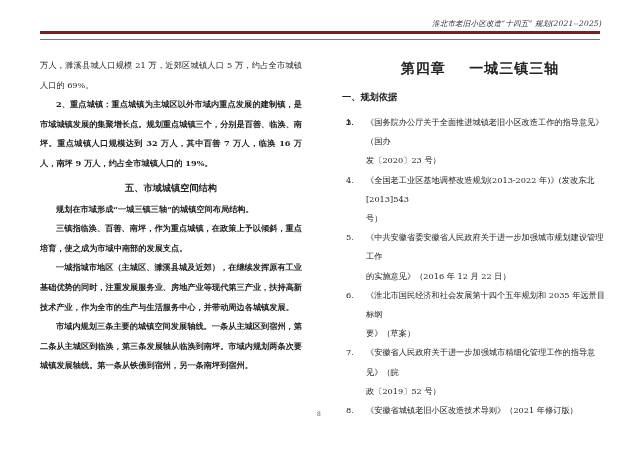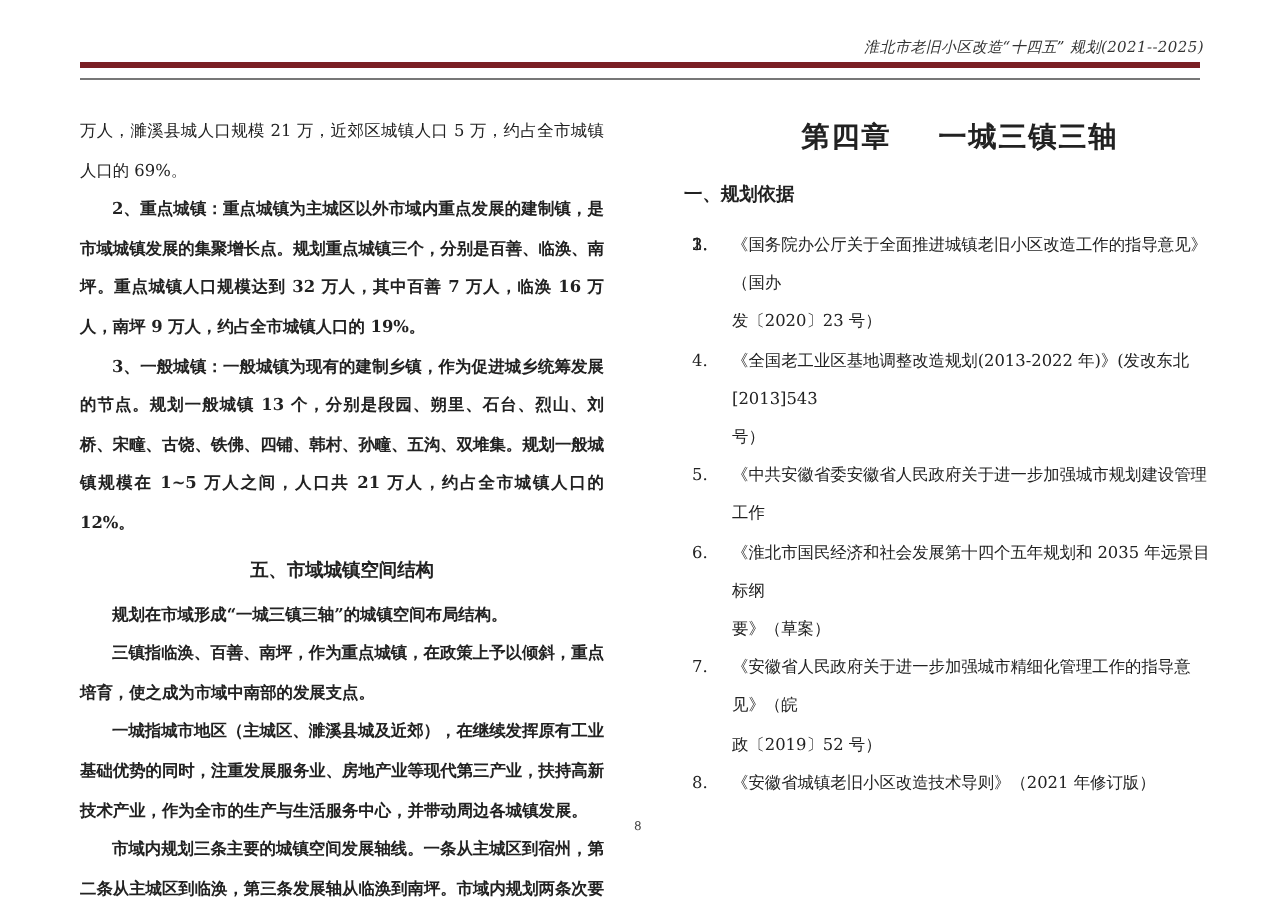--- a/index.html
+++ b/index.html
@@ -27,37 +27,36 @@
 
 <div>
   <div class="header-title">淮北市老旧小区改造“十四五” 规划(2021--2025)</div>
   <div class="rule-thick"></div>
   <div class="rule-thin"></div>
 </div>
 
 <div class="col-left">
   <p>万人，濉溪县城人口规模 21 万，近郊区城镇人口 5 万，约占全市城镇人口的 69%。</p>
   <p class="ind">2、重点城镇：重点城镇为主城区以外市域内重点发展的建制镇，是市域城镇发展的集聚增长点。规划重点城镇三个，分别是百善、临涣、南坪。重点城镇人口规模达到 32 万人，其中百善 7 万人，临涣 16 万人，南坪 9 万人，约占全市城镇人口的 19%。</p>
-  <p class="ind">3、一般城镇：一般城镇为现有的建制乡镇，作为促进城乡统筹发展的节点。规划一般城镇 13 个，分别是段园、朔里、石台、烈山、刘桥、宋疃、古饶、铁佛、四铺、韩村、孙疃、五沟、双堆集。规划一般城镇规模在 1~5 万人之间，人口共 21 万人，约占全市城镇人口的 12%。</p>
   <h3>五、市域城镇空间结构</h3>
   <p class="ind">规划在市域形成“一城三镇三轴”的城镇空间布局结构。</p>
   <p class="ind">三镇指临涣、百善、南坪，作为重点城镇，在政策上予以倾斜，重点培育，使之成为市域中南部的发展支点。</p>
   <p class="ind">一城指城市地区（主城区、濉溪县城及近郊），在继续发挥原有工业基础优势的同时，注重发展服务业、房地产业等现代第三产业，扶持高新技术产业，作为全市的生产与生活服务中心，并带动周边各城镇发展。</p>
   <p class="ind">市域内规划三条主要的城镇空间发展轴线。一条从主城区到宿州，第二条从主城区到临涣，第三条发展轴从临涣到南坪。市域内规划两条次要城镇发展轴线。第一条从铁佛到宿州，另一条南坪到宿州。</p>
 
 </div>
 
 <div class="chapter-title">第四章    一城三镇三轴</div>
 <div class="section-heading">一、规划依据</div>
 
 <ul class="ref-list">
   <li><span class="num">1.</span></li>
   <li><span class="num">2.</span></li>
   <li><span class="num">3.</span><span>《国务院办公厅关于全面推进城镇老旧小区改造工作的指导意见》（国办</span><span class="cont">发〔2020〕23 号）</span></li>
   <li><span class="num">4.</span><span>《全国老工业区基地调整改造规划(2013-2022 年)》(发改东北[2013]543</span><span class="cont">号）</span></li>
-  <li><span class="num">5.</span><span>《中共安徽省委安徽省人民政府关于进一步加强城市规划建设管理工作</span></li>
+  <li><span class="num">5.</span><span>《中共安徽省委安徽省人民政府关于进一步加强城市规划建设管理工作</span><span class="cont">的实施意见》（2016 年 12 月 22 日）</span></li>
   <li><span class="num">6.</span><span>《淮北市国民经济和社会发展第十四个五年规划和 2035 年远景目标纲</span><span class="cont">要》（草案）</span></li>
   <li><span class="num">7.</span><span>《安徽省人民政府关于进一步加强城市精细化管理工作的指导意见》（皖</span><span class="cont">政〔2019〕52 号）</span></li>
   <li><span class="num">8.</span><span>《安徽省城镇老旧小区改造技术导则》（2021 年修订版）</span></li>
 
 </ul>
 
 <div class="page-number">8</div>
 
 </body></html>

